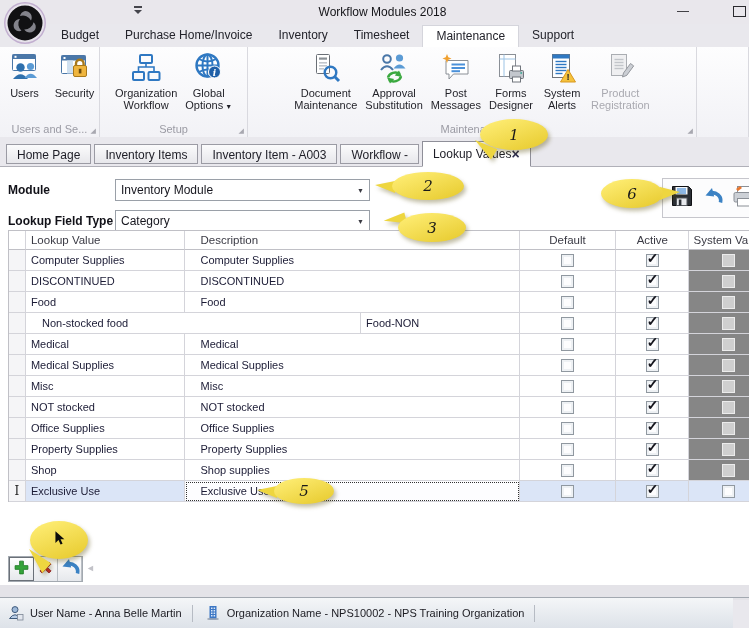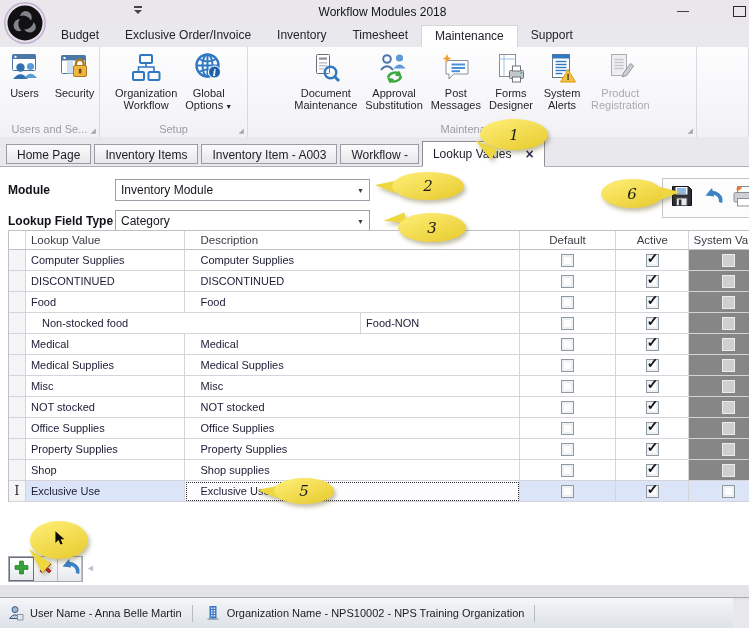--- a/index.html
+++ b/index.html
@@ -32,21 +32,21 @@
   .dd-arrow{font-size:7px;color:#1f1f26;}
   .rglabel{height:15px;font-size:11px;line-height:14px;color:#9b9ba4;text-align:center;position:relative;}
   .launcher{position:absolute;right:3px;bottom:3px;font-size:7px;color:#a8a8b0;line-height:7px;}
   
   #doc-strip{position:absolute;left:0;top:137px;width:749px;height:30px;background:#e9e8ed;}
   #tabline{position:absolute;left:0;top:166px;width:749px;height:1px;background:#b0b0b8;z-index:1;}
   #doc-tabs{position:absolute;left:6px;top:140px;height:27px;display:flex;align-items:center;gap:3px;z-index:2;}
   .dtab{height:20px;line-height:20px;padding:0 10px;font-size:12px;color:#1d1d26;
         background:linear-gradient(#fbfbfc,#e7e7eb);border:1px solid #9b9ba4;box-sizing:border-box;}
   .dtab.active{position:relative;z-index:3;height:26px;background:#fff;border-color:#8f8f99;border-bottom:1px solid #fff;
-        display:flex;align-items:center;gap:14px;line-height:24px;}
+        display:flex;align-items:center;line-height:24px;}
   .dtab .close{font-weight:bold;font-size:14px;color:#2c2c50;line-height:14px;}
   
   #form{position:absolute;left:0;top:167px;width:749px;height:418px;background:#fff;}
   .flabel{position:absolute;font-size:12px;font-weight:bold;color:#111118;}
   .combo{position:absolute;width:255px;height:22px;border:1px solid #9aa0a8;background:#fff;box-sizing:border-box;
          display:flex;align-items:center;}
   .combo .cval{flex:1;font-size:12px;color:#16161e;padding-left:5px;}
   .combo .carr{width:17px;text-align:center;font-size:7px;color:#3a3a42;}
   #grid-toolbar{position:absolute;left:662px;top:11px;width:95px;height:40px;border:1px solid #c6c6cc;background:#fcfcfd;
          display:flex;align-items:center;gap:7px;padding-left:7px;box-sizing:border-box;}
@@ -122,21 +122,21 @@
     <div class="bar"></div>
       <div class="tri"></div>
   </div>
   <div id="btn-min" class="winbtn">—</div>
   <div id="btn-max" class="winbtn">
       <span class="sq"></span>
     </div>
 
   <div id="ribbon-tabs">
       <div class="rtab">Budget</div>
-      <div class="rtab">Exclusive Order/Invoice</div>
+      <div class="rtab">Purchase Home/Invoice</div>
       <div class="rtab">Inventory</div>
       <div class="rtab">Timesheet</div>
       <div class="rtab active">Maintenance</div>
       <div class="rtab">Support</div>
     </div>
   <div id="ribbon-body">
       <div class="rgroup" style="width: 100px;">
         <div class="rbtns">
           <div class="rbtn">
             <div class="ricon"><svg viewBox="0 0 32 32" width="32" height="32">

